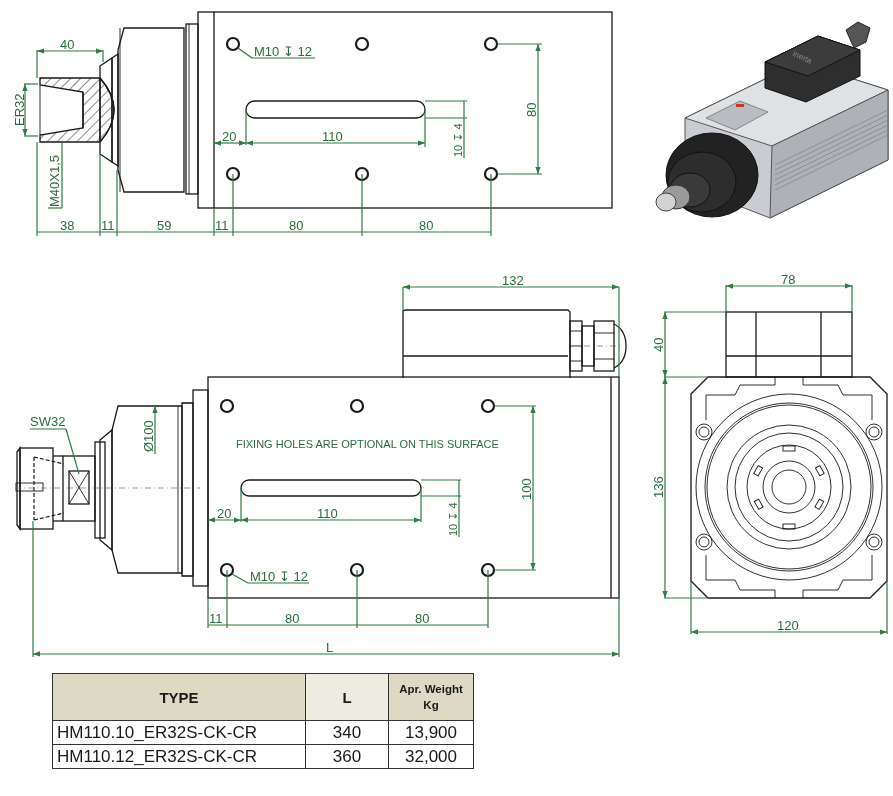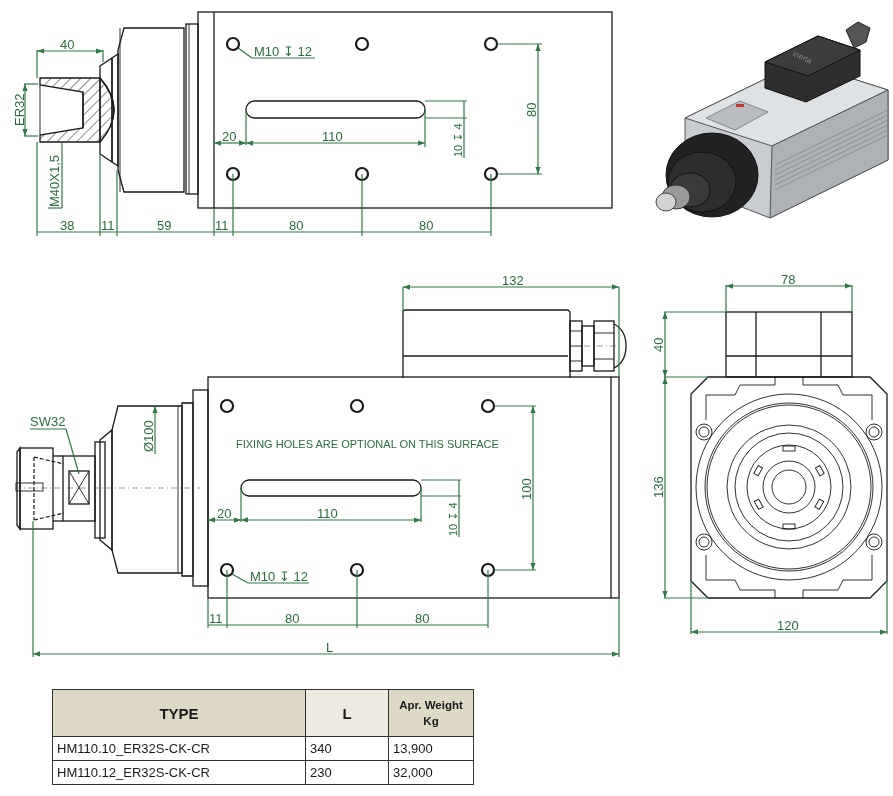--- a/index.html
+++ b/index.html
@@ -5,29 +5,29 @@
   html, body { margin:0; padding:0; background:#ffffff; }
   body { width:893px; height:796px; position:relative; overflow:hidden; font-family:"Liberation Sans", sans-serif; }
   svg.drawing { position:absolute; left:0; top:0; }
   .ln { stroke:#1a1a1a; stroke-width:1.3; fill:none; }
   .lnt { stroke:#1a1a1a; stroke-width:0.9; fill:none; }
   .hole { stroke:#1a1a1a; stroke-width:2.2; fill:#ffffff; }
   .dim { stroke:#2f7a45; stroke-width:1.2; fill:none; }
   .dt { fill:#2a6e3c; font-family:"Liberation Sans", sans-serif; font-size:13px; }
   .dts { fill:#2a6e3c; font-family:"Liberation Sans", sans-serif; font-size:11px; }
   .center { stroke:#555; stroke-width:0.6; stroke-dasharray:6 3 1 3; }
-  table.spec { position:absolute; left:52px; top:689px; border-collapse:collapse; font-family:"Liberation Sans", sans-serif; color:#1a1a1a; }
+  table.spec { position:absolute; left:52px; top:673px; border-collapse:collapse; font-family:"Liberation Sans", sans-serif; color:#1a1a1a; }
   table.spec td, table.spec th { border:1.5px solid #333; padding:0 4px; }
   table.spec th { background:#ddd9c4; font-weight:bold; height:46px; }
   table.spec th.l { background:#eeece1; }
   table.spec th.type { width:244px; font-size:15px; text-align:center; }
   table.spec th.lcol { width:74px; font-size:15px; }
   table.spec th.wt { width:76px; font-size:11.5px; line-height:16px; }
-  table.spec td { height:23px; font-size:13px; }
-  table.spec td.num { text-align:left; }
+  table.spec td { height:23px; font-size:17px; }
+  table.spec td.num { text-align:center; }
 </style>
 </head>
 <body>
 
 <svg class="drawing" width="893" height="796" viewBox="0 0 893 796">
   <defs>
     <marker id="ar" viewBox="0 0 8 8" refX="8" refY="4" markerWidth="6" markerHeight="6" orient="auto-start-reverse">
       <path d="M0,1 L8,4 L0,7 z" fill="#2f7a45"></path>
     </marker>
     <pattern id="hatchp" width="7" height="7" patternUnits="userSpaceOnUse" patternTransform="rotate(45)">
@@ -315,17 +315,17 @@
       <div>Kg</div>
     </th>
   </tr>
   <tr>
     <td>HM110.10_ER32S-CK-CR</td>
     <td class="num">340</td>
     <td class="num">13,900</td>
   </tr>
   <tr>
     <td>HM110.12_ER32S-CK-CR</td>
-    <td class="num">230</td>
+    <td class="num">360</td>
     <td class="num">32,000</td>
   </tr>
 </tbody>
   </table>
 
 </body></html>

